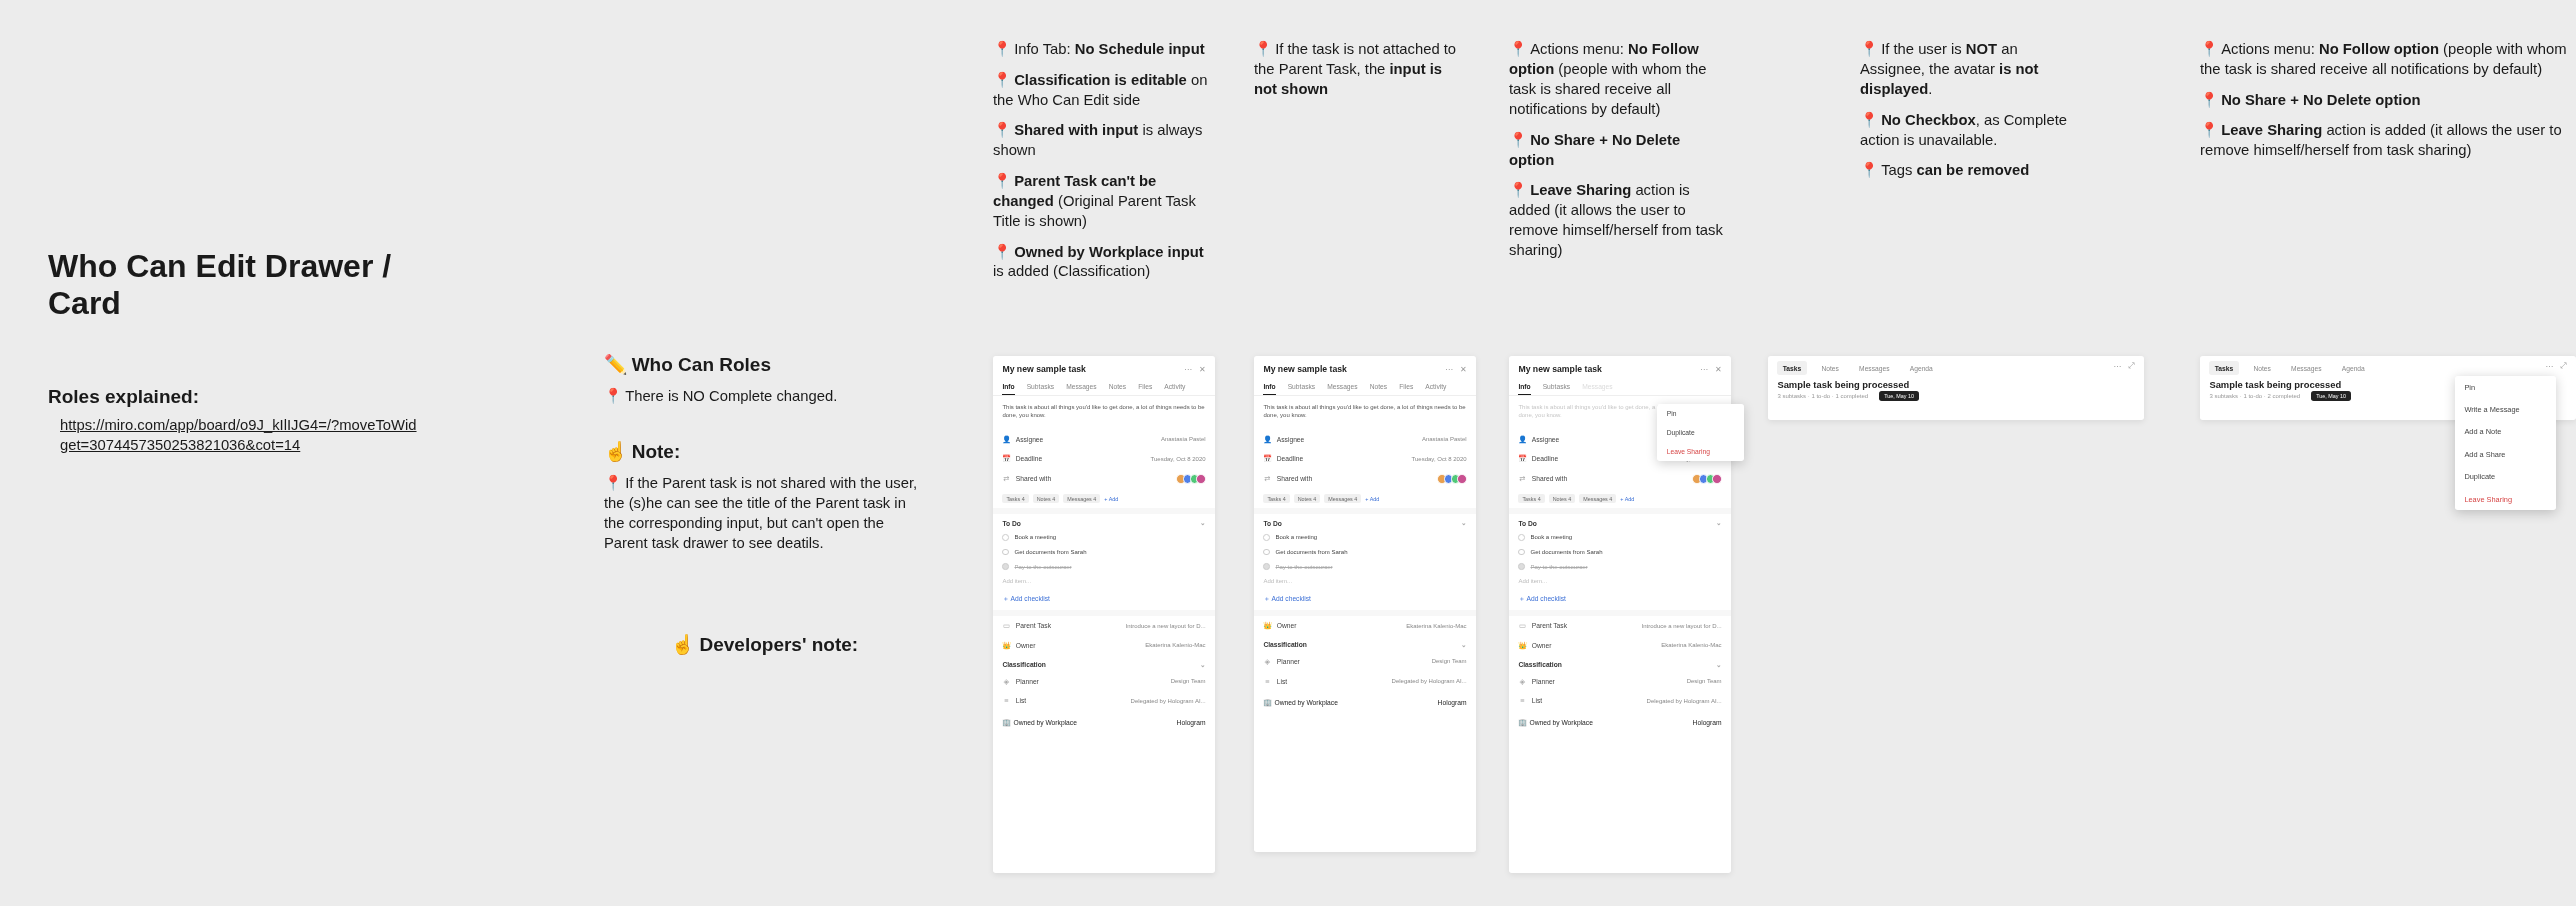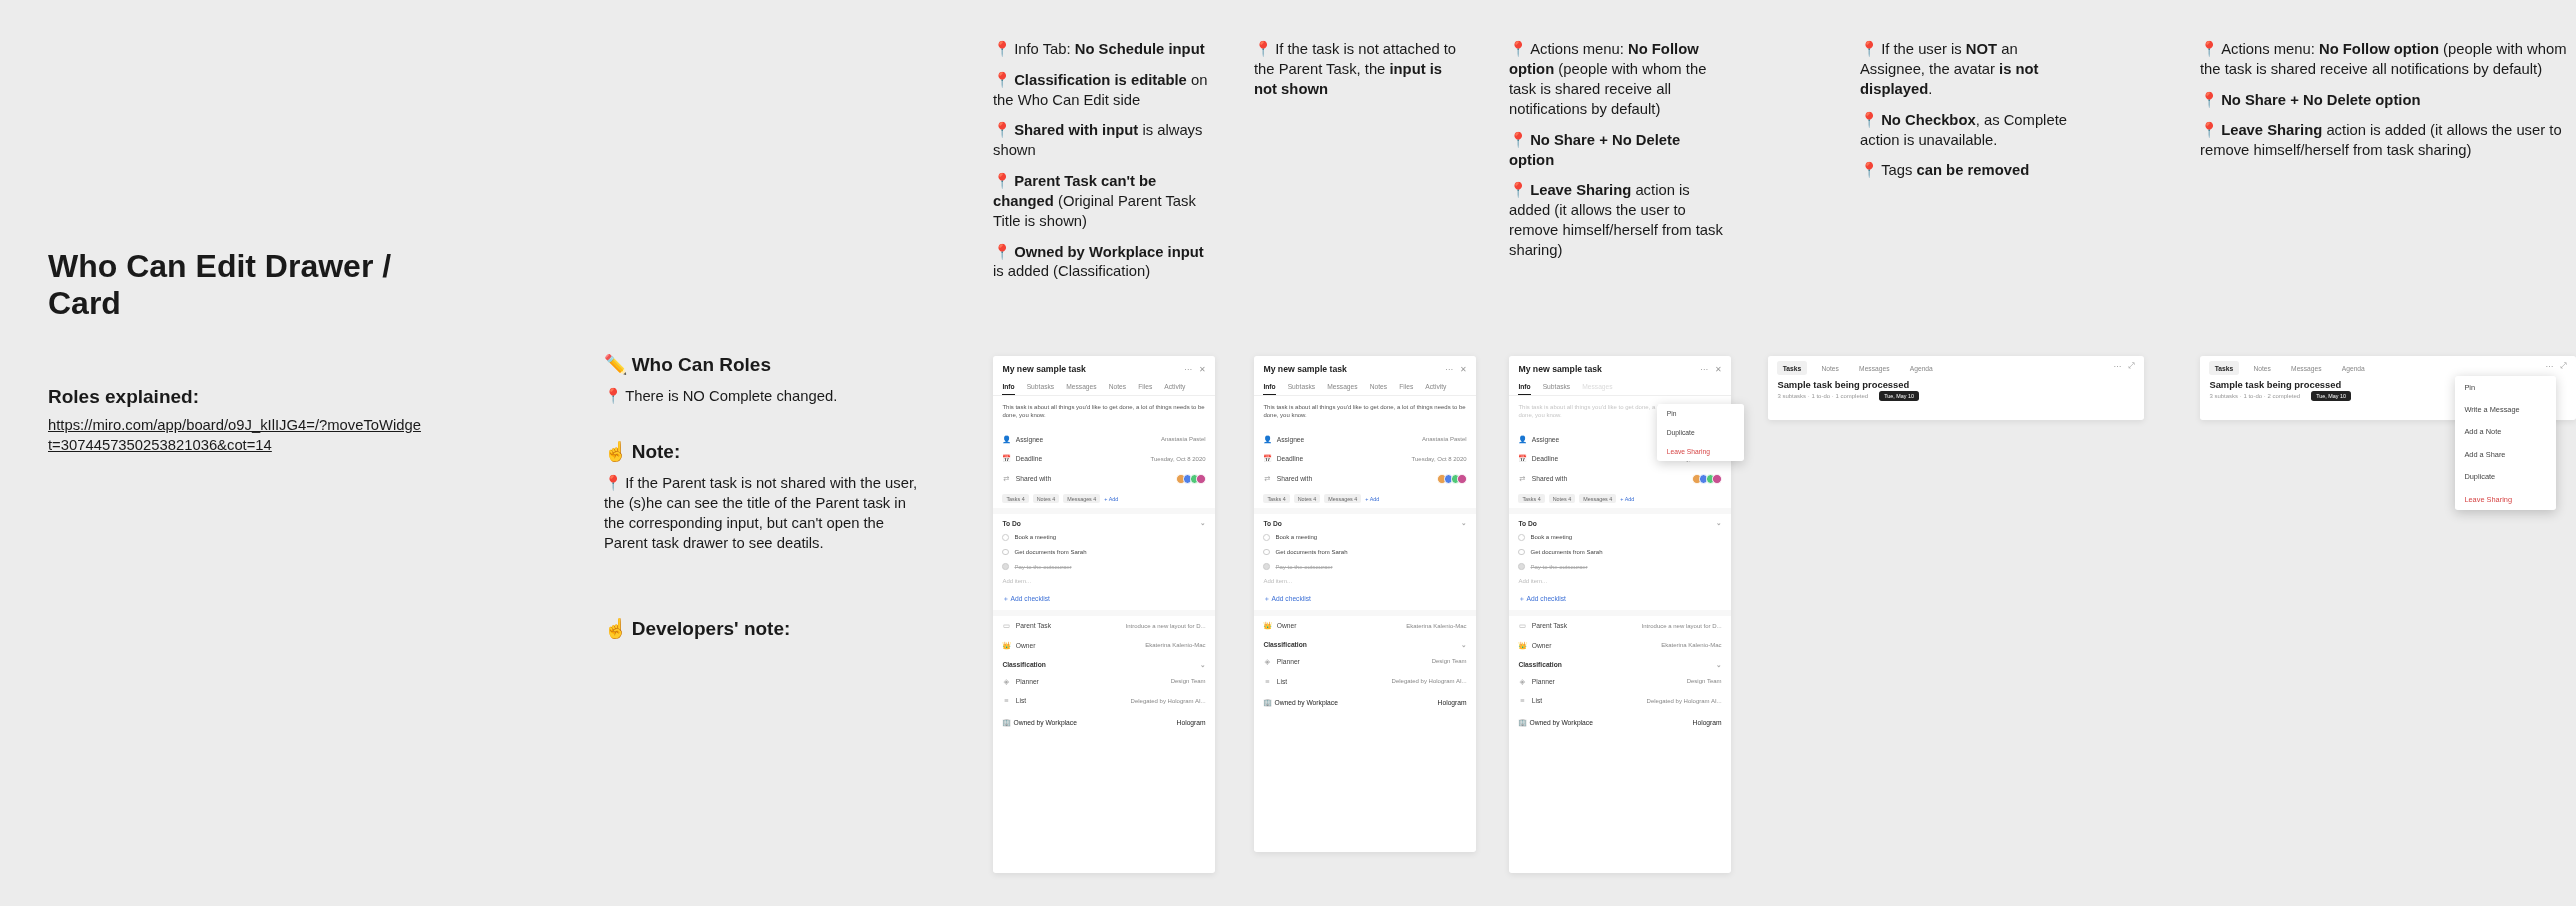--- a/index.html
+++ b/index.html
@@ -31,40 +31,41 @@
     font-weight: 700;
     margin-bottom: 8px;
   }
   .roles a {
     font-size: 14.8px;
     color: #1a1a1a;
     text-decoration: underline;
     word-break: break-all;
     line-height: 1.35;
     display: inline-block;
+    margin-left: 12px;
   }
   .center-col {
     position: absolute;
     left: 604px;
     top: 352px;
     width: 322px;
     font-size: 14.8px;
     line-height: 1.35;
   }
   .sec-h {
     font-size: 19px;
     font-weight: 700;
     margin-bottom: 9.4px;
   }
   .pin-line { margin-bottom: 4px; }
   .pin-line .pin { color: #c4342d; margin-right: 2.7px; }
   .emoji { margin-right: 4px; }
   .b { font-weight: 700; text-align: center; }
   .note-sec { margin-top: 32px; }
-  .dev-sec { margin-top: 62px; }
+  .dev-sec { margin-top: 78px; text-align: center; }
 
   
   .spec-col {
     position: absolute;
     top: 40px;
     width: 215px;
     font-size: 14.8px;
     line-height: 1.35;
   }
   .spec-col .pin-line { margin-bottom: 10.7px; }

